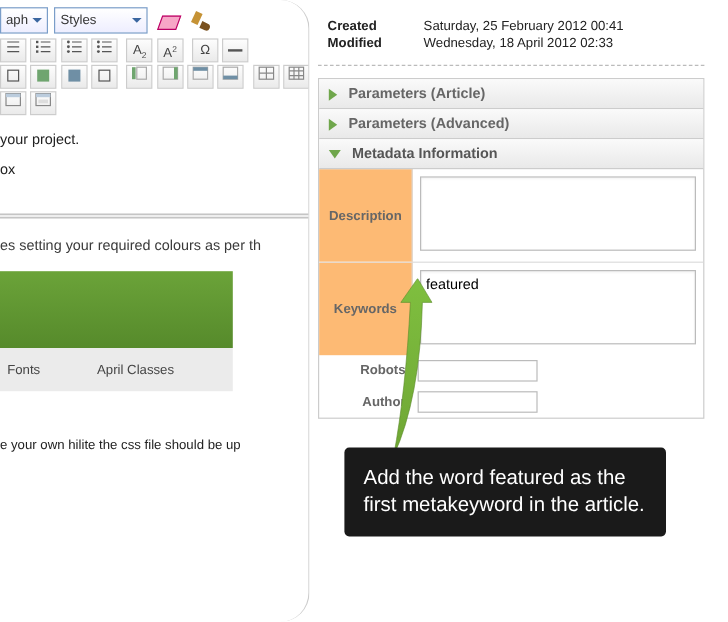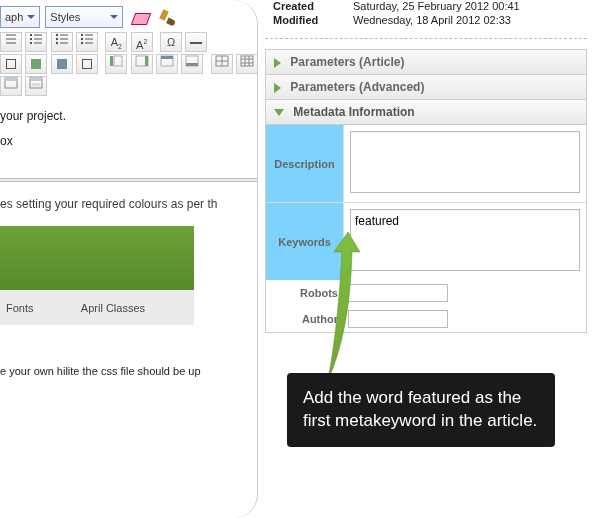--- a/index.html
+++ b/index.html
@@ -20,21 +20,21 @@
     top: 0;
     width: 258px;
     height: 518px;
     border-right: 1px solid #ccc;
     padding: 0;
     border-radius: 24px;
   }
   .right-pane {
     position: absolute;
     left: 265px;
-    top: 0;
+    top: 16px;
     width: 330px;
     height: 502px;
     padding-right: 8px;
   }
   .right-scroll {
     position: absolute;
     right: 0;
     top: 0;
     width: 7px;
     height: 518px;
@@ -211,21 +211,21 @@
   }
   .field-row {
     display: flex;
     align-items: stretch;
     border-top: 1px solid #ddd;
   }
   .field-row:first-child { border-top: none; }
   .field-label {
     width: 78px;
     min-width: 78px;
-    background: #7dd3fc;
+    background: #fdba74;
     border-right: 1px solid #ddd;
     display: flex;
     align-items: center;
     justify-content: center;
     font-weight: bold;
     color: #666;
     font-size: 11px;
     text-align: center;
     padding: 4px;
   }

